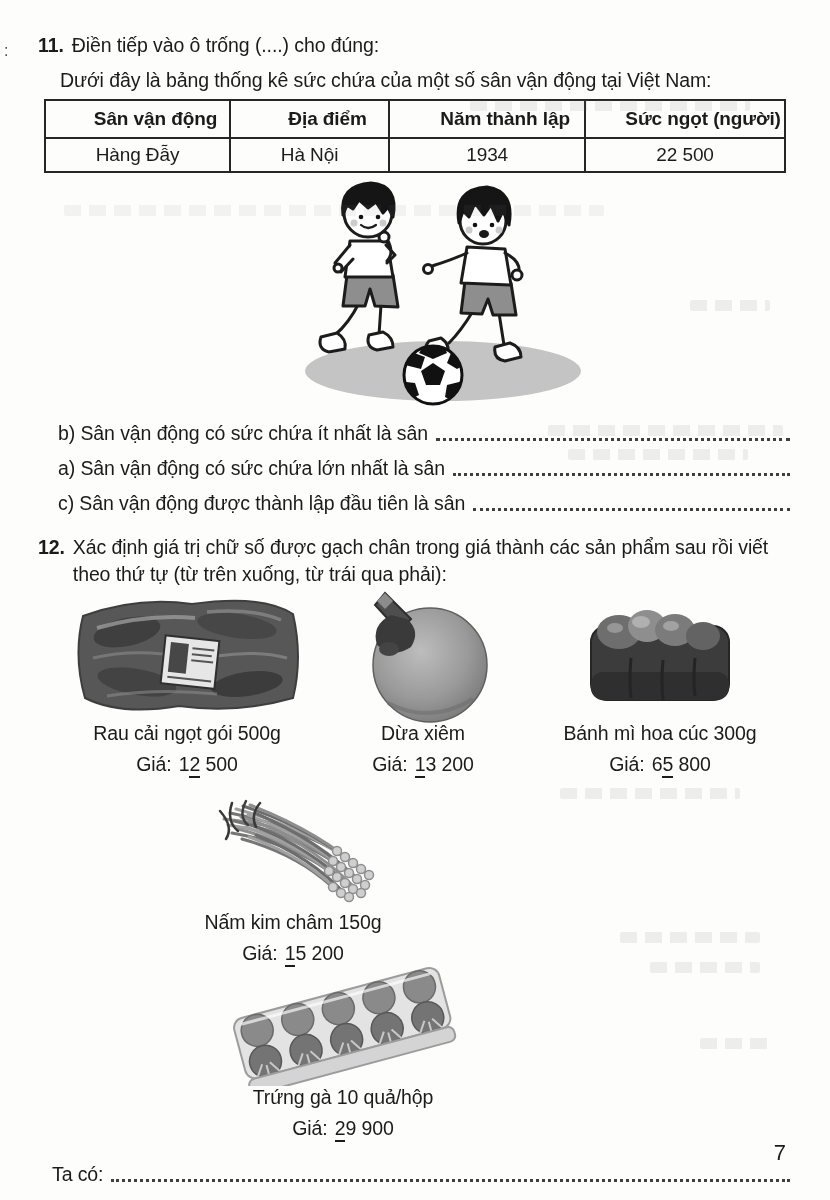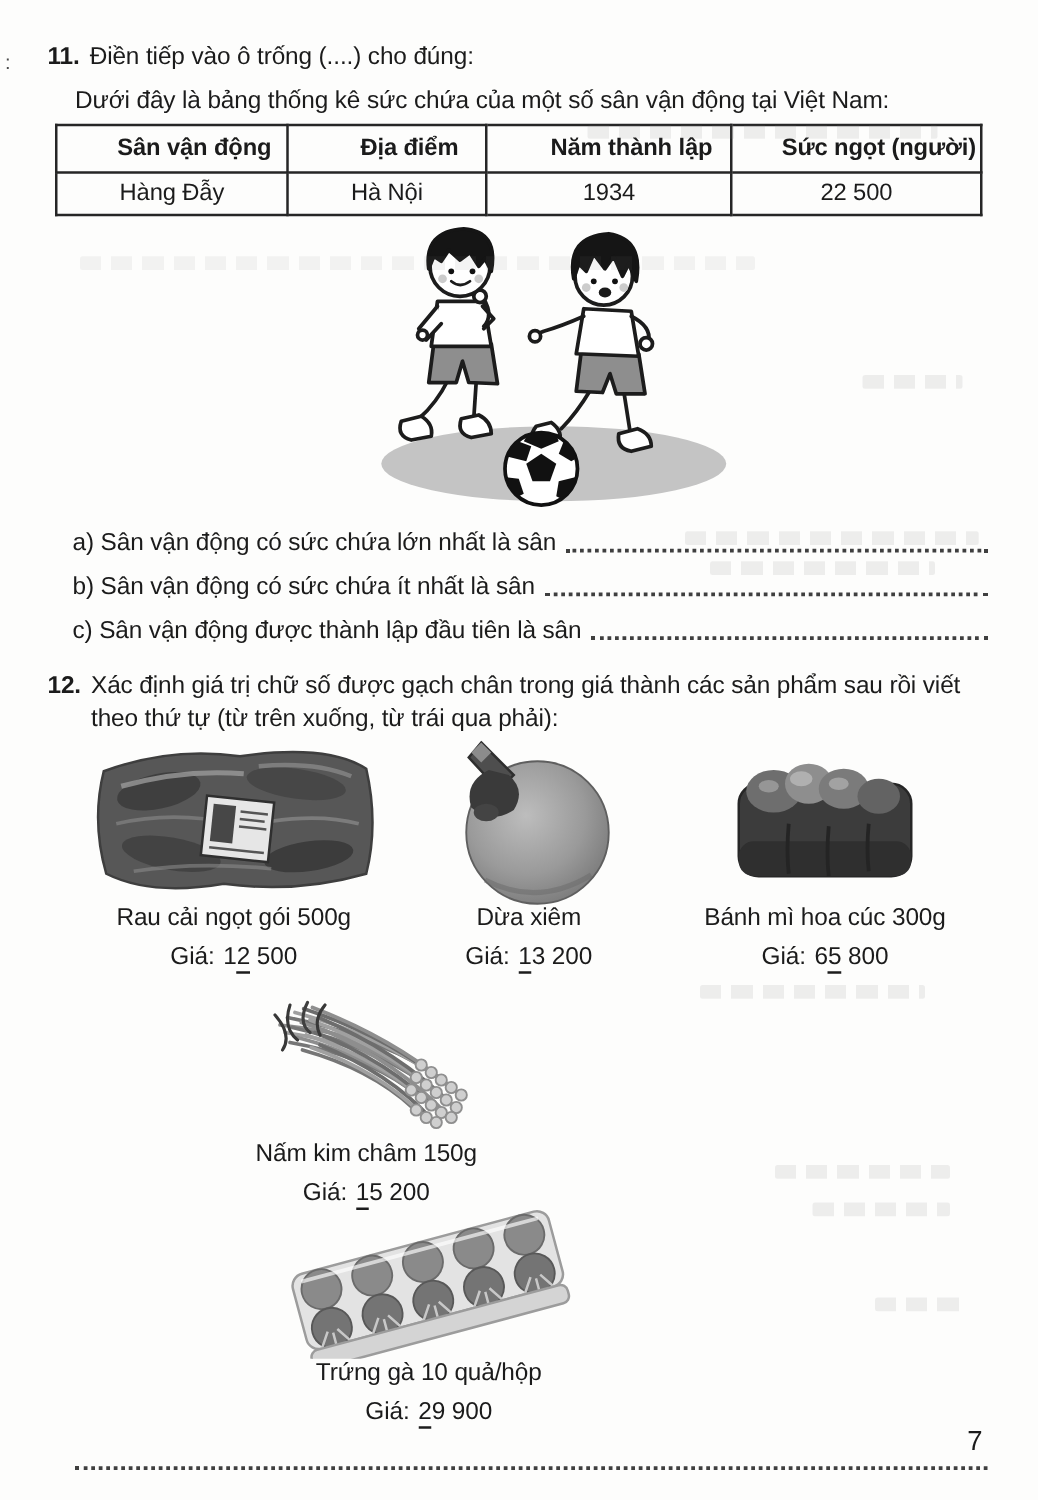--- a/index.html
+++ b/index.html
@@ -169,25 +169,25 @@
           <polygon points="168,178 184,172 188,186 174,194 164,188"></polygon>
           <polygon points="116,206 132,208 136,220 120,228 110,214"></polygon>
           <polygon points="164,210 180,206 188,216 178,230 162,222"></polygon>
           <polygon points="142,168 160,168 164,178 150,184 136,178"></polygon>
         </g>
       </g>
     </svg>
 
     <div class="questions">
       <div class="q-line">
+        <span class="q-text">b) Sân vận động có sức chứa ít nhất là sân</span>
+        <span class="dotfill"></span>
+      </div>
+      <div class="q-line">
         <span class="q-text">a) Sân vận động có sức chứa lớn nhất là sân</span>
-        <span class="dotfill"></span>
-      </div>
-      <div class="q-line">
-        <span class="q-text">b) Sân vận động có sức chứa ít nhất là sân</span>
         <span class="dotfill"></span>
       </div>
       <div class="q-line">
         <span class="q-text">c) Sân vận động được thành lập đầu tiên là sân</span>
         <span class="dotfill"></span>
       </div>
     </div>
   </section>
 
   <section class="p12">
@@ -353,17 +353,21 @@
               <rect x="14" y="86" width="212" height="15" rx="6" fill="#d4d4d4" stroke="#9c9c9c" stroke-width="2"></rect>
               <path d="M22 30 L218 30" stroke="#ffffff" stroke-width="3" opacity=".65"></path>
             </g>
           </svg>
         </div>
         <div class="p-name">Trứng gà 10 quả/hộp</div>
         <div class="price"><span class="price-label">Giá:</span><span><span></span><span class="ud">2</span><span>9 900</span></span></div>
       </div>
     </div>
 
+    <div class="answer-line">
+      <span class="q-text">Ta có:</span>
+      <span class="dotfill"></span>
+    </div>
     <div class="dotline2"></div>
   </section>
 
   <div class="page-number">7</div>
 </div>
 
 </body></html>

